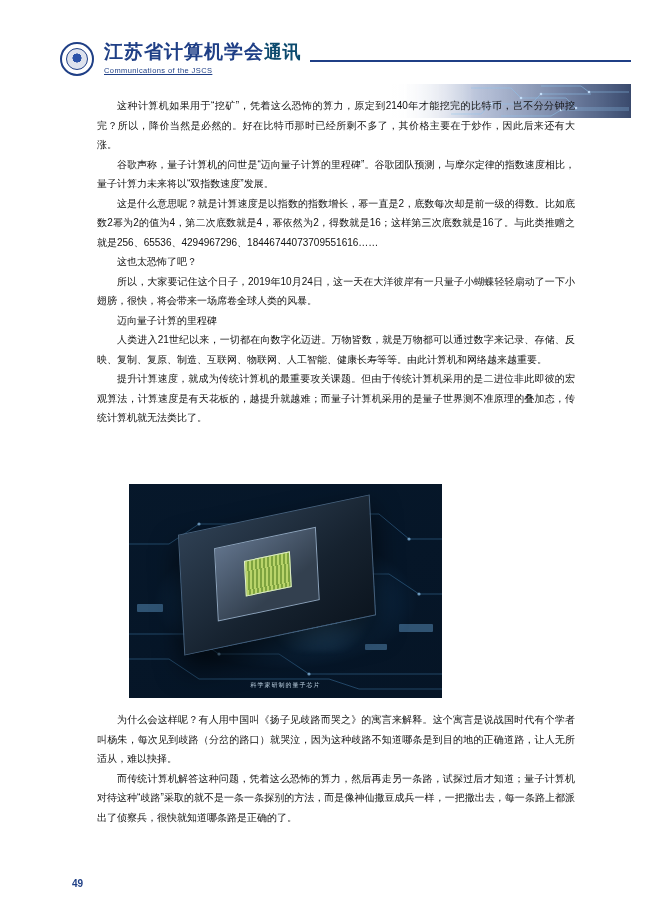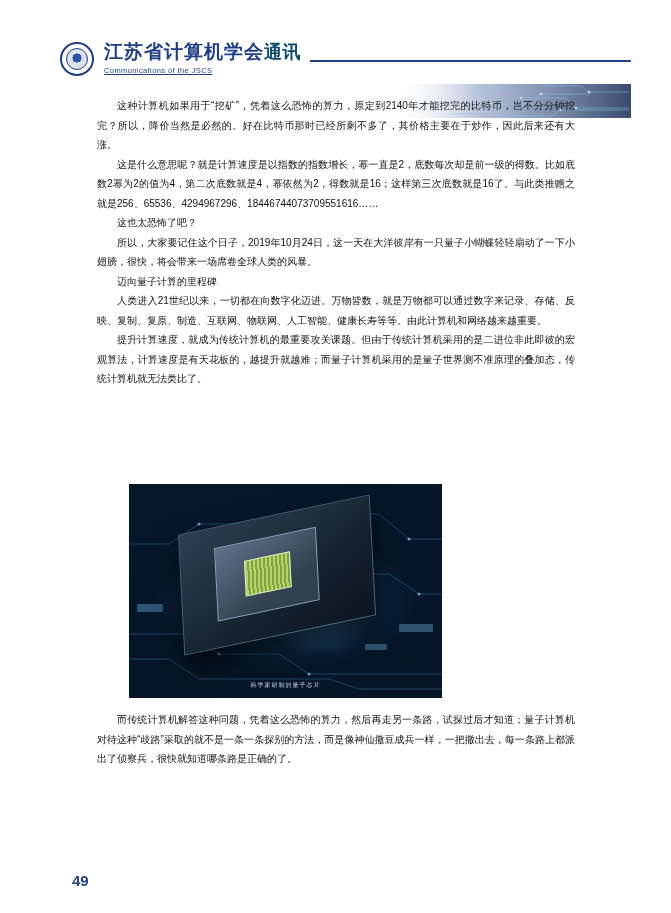--- a/index.html
+++ b/index.html
@@ -196,21 +196,21 @@
     left: 97px;
     top: 710px;
     width: 478px;
   }
 
   
   .page-number {
     position: absolute;
     left: 72px;
     bottom: 24px;
-    font-size: 15px;
+    font-size: 10px;
     font-weight: bold;
     color: #1f3f86;
   }
 </style>
 </head>
 <body>
 
 <div class="page">
 
   <div class="header">
@@ -243,20 +243,21 @@
           <circle cx="185" cy="24" r="1.3"></circle>
           <circle cx="170" cy="26" r="1.3"></circle>
           <circle cx="198" cy="8" r="1.3"></circle>
         </g>
       </svg>
     </div>
   </div>
 
   <div class="content">
     <p class="para">这种计算机如果用于“挖矿”，凭着这么恐怖的算力，原定到2140年才能挖完的比特币，岂不分分钟挖完？所以，降价当然是必然的。好在比特币那时已经所剩不多了，其价格主要在于炒作，因此后来还有大涨。</p>
+    <p class="para">谷歌声称，量子计算机的问世是“迈向量子计算的里程碑”。谷歌团队预测，与摩尔定律的指数速度相比，量子计算力未来将以“双指数速度”发展。</p>
     <p class="para">这是什么意思呢？就是计算速度是以指数的指数增长，幂一直是2，底数每次却是前一级的得数。比如底数2幂为2的值为4，第二次底数就是4，幂依然为2，得数就是16；这样第三次底数就是16了。与此类推赠之就是256、65536、4294967296、18446744073709551616……</p>
     <p class="para">这也太恐怖了吧？</p>
     <p class="para">所以，大家要记住这个日子，2019年10月24日，这一天在大洋彼岸有一只量子小蝴蝶轻轻扇动了一下小翅膀，很快，将会带来一场席卷全球人类的风暴。</p>
     <p class="para">迈向量子计算的里程碑</p>
     <p class="para">人类进入21世纪以来，一切都在向数字化迈进。万物皆数，就是万物都可以通过数字来记录、存储、反映、复制、复原、制造、互联网、物联网、人工智能、健康长寿等等。由此计算机和网络越来越重要。</p>
     <p class="para">提升计算速度，就成为传统计算机的最重要攻关课题。但由于传统计算机采用的是二进位非此即彼的宏观算法，计算速度是有天花板的，越提升就越难；而量子计算机采用的是量子世界测不准原理的叠加态，传统计算机就无法类比了。</p>
   </div>
 
   <div class="figure">
     <div class="fig-bg"></div>
@@ -286,18 +287,19 @@
     <div class="glow"></div>
     <div class="chip-board">
       <div class="chip-core">
         <div class="chip-die"></div>
       </div>
     </div>
     <div class="fig-caption">科学家研制的量子芯片</div>
   </div>
 
   <div class="content-lower">
+    <p class="para">为什么会这样呢？有人用中国叫《扬子见歧路而哭之》的寓言来解释。这个寓言是说战国时代有个学者叫杨朱，每次见到歧路（分岔的路口）就哭泣，因为这种歧路不知道哪条是到目的地的正确道路，让人无所适从，难以抉择。</p>
     <p class="para">而传统计算机解答这种问题，凭着这么恐怖的算力，然后再走另一条路，试探过后才知道；量子计算机对待这种“歧路”采取的就不是一条一条探别的方法，而是像神仙撒豆成兵一样，一把撒出去，每一条路上都派出了侦察兵，很快就知道哪条路是正确的了。</p>
   </div>
 
   <div class="page-number">49</div>
 
 </div>
 
 </body></html>

